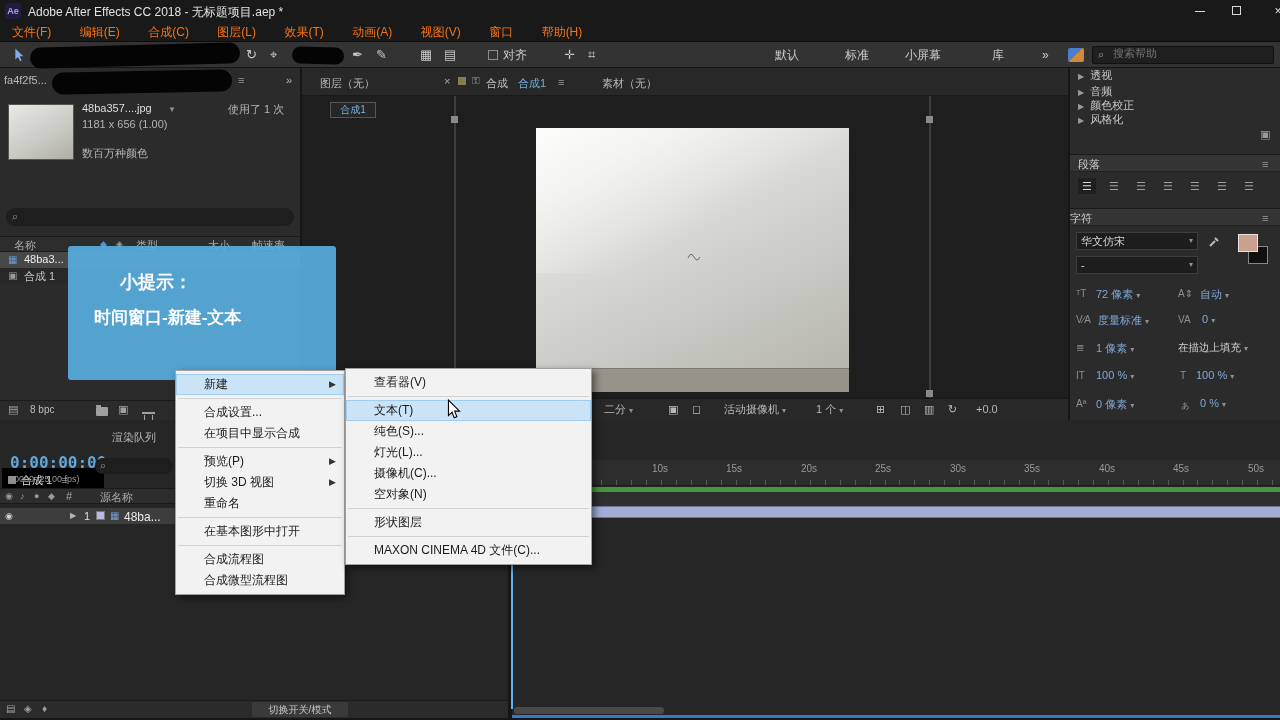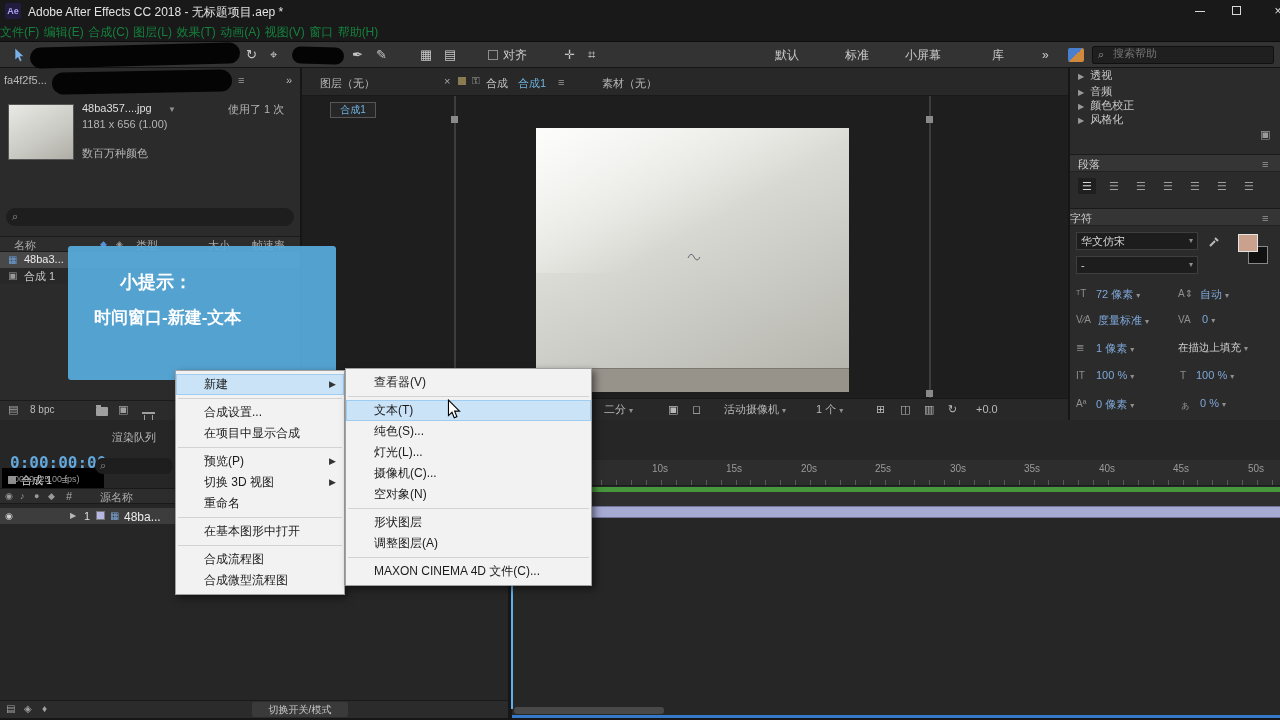--- a/index.html
+++ b/index.html
@@ -10,21 +10,21 @@
   .nw { white-space:nowrap; }
 
   
   .titlebar { left:0; top:0; width:1280px; height:22px; background:#191919; color:#e6e6e6; font-size:12px; }
   .appicon { left:5px; top:3px; width:16px; height:16px; background:#221c3f; color:#a9a1f0; font-size:9px; font-weight:bold; text-align:center; line-height:16px; border-radius:2px; }
   .wtitle { left:28px; top:4px; color:#e2e2e2; }
   .winbtn { top:0; width:40px; height:22px; text-align:center; color:#dcdcdc; font-size:12px; line-height:22px; }
   .minglyph { left:1195px; top:11px; width:10px; height:1px; background:#d8d8d8; }
   .maxglyph { left:1232px; top:6px; width:9px; height:9px; border:1px solid #d8d8d8; }
   .menubar { left:0; top:22px; width:1280px; height:20px; background:#191919; border-bottom:1px solid #0c0c0c; }
-  .menubar span { display:inline-block; padding:0 0; font-size:12px; color:#15803d; line-height:20px; }
+  .menubar span { display:inline-block; padding:0 12px; font-size:12px; color:#f97316; line-height:20px; }
 
   
   .toolbar { left:0; top:42px; width:1280px; height:26px; background:#333333; border-bottom:1px solid #151515; }
   .tool { color:#c6c6c6; font-size:13px; line-height:26px; top:42px; }
   .blob { background:#040404; border-radius:11px; z-index:20; }
   .wslabel { top:42px; color:#cccccc; font-size:12px; line-height:26px; }
   .helpsearch { left:1092px; top:46px; width:182px; height:18px; background:#1f1f1f; border:1px solid #101010; border-radius:2px; color:#9a9a9a; font-size:11px; padding-left:20px; }
   .helpsearch input { background:transparent; border:none; outline:none; color:#9a9a9a; font-size:11px; width:150px; font-family:inherit; }
   .alignbox { left:488px; top:50px; width:10px; height:10px; border:1px solid #8d8d8d; }
 
@@ -370,21 +370,20 @@
   <div class="menu" style="left:345px;top:368px;width:247px">
     <div class="mitem">查看器(V)</div>
     <div class="msep"></div>
     <div class="mitem hl">文本(T)</div>
     <div class="mitem">纯色(S)...</div>
     <div class="mitem">灯光(L)...</div>
     <div class="mitem">摄像机(C)...</div>
     <div class="mitem">空对象(N)</div>
     <div class="msep"></div>
     <div class="mitem">形状图层</div>
-    <div class="mitem">调整图层(A)</div>
     <div class="msep"></div>
     <div class="mitem">MAXON CINEMA 4D 文件(C)...</div>
   </div>
 
   <svg class="abs cursor" style="left:447px;top:399px" width="14" height="21" viewBox="0 0 12 19">
     <path d="M1 1 L1 15 L4.2 12 L6.2 17 L8.6 16 L6.6 11 L11 11 Z" fill="#ffffff" stroke="#000" stroke-width="1"></path>
   </svg>
 
 </div>
 

